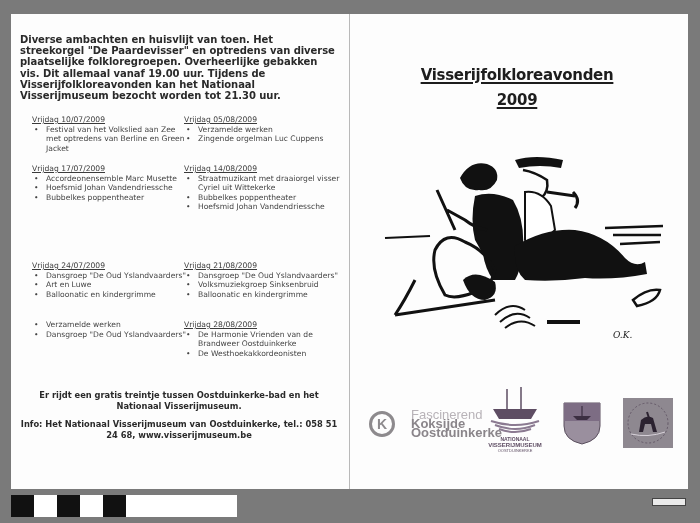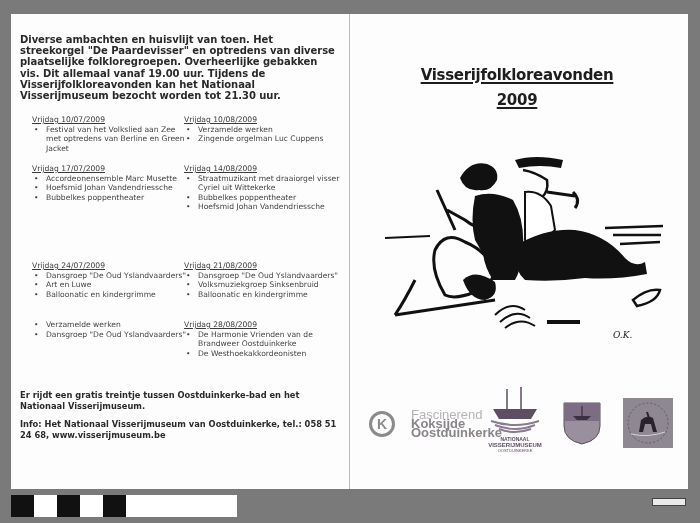--- a/index.html
+++ b/index.html
@@ -7,21 +7,21 @@
   .sheet { position:absolute; left:11px; top:14px; width:677px; height:475px; background:#fdfdfd; }
   .fold { position:absolute; left:338px; top:0; width:1px; height:475px; background:#b9b9b9; }
   .left { position:absolute; left:20px; top:34px; width:318px; }
   .intro { font-size:10px; font-weight:bold; color:#2a2a2a; line-height:11.2px; letter-spacing:-0.05px; }
   .col { position:absolute; width:160px; font-size:7.6px; color:#444; }
   .evt { position:absolute; width:160px; }
   .date { text-decoration:underline; color:#3a3a3a; line-height:9.6px; }
   .evt ul { margin:0; padding:0; list-style:none; }
   .evt li { position:relative; padding-left:14px; line-height:9.6px; }
   .evt li::before { content:"\2022"; position:absolute; left:2px; top:0; }
-  .footer-text { position:absolute; left:20px; width:318px; font-size:8.3px; font-weight:bold; color:#2a2a2a; line-height:11.2px; }
+  .footer-text { position:absolute; left:20px; width:318px; font-size:8.3px; font-weight:bold; color:#2a2a2a; line-height:11.2px;text-align:center; }
   .title { position:absolute; left:360px; top:63px; width:314px; text-align:center; font-family:"DejaVu Sans", sans-serif; font-weight:bold; font-size:15px; color:#1d1d1d; line-height:25px; letter-spacing:-0.3px; }
   .title span { text-decoration:underline; text-decoration-thickness:2px; text-underline-offset:2px; }
   .illus { position:absolute; left:375px; top:150px; width:305px; height:200px; }
   .logo-k { position:absolute; left:369px; top:410px; display:flex; align-items:center; }
   .k-circle { width:26px; height:26px; border:3px solid #8d8a8d; border-radius:50%; box-sizing:border-box; display:flex; align-items:center; justify-content:center; font-weight:bold; color:#8d8a8d; font-size:14px; font-family:"Liberation Sans", sans-serif; }
   .k-text { margin-left:16px; font-size:13px; line-height:9px; color:#8a858a; font-weight:bold; font-family:"Liberation Sans", sans-serif; }
   .k-text .sub { color:#b8b3b8; font-weight:normal; }
   .logo-nvm { position:absolute; left:485px; top:385px; width:60px; height:68px; }
   .logo-shield { position:absolute; left:563px; top:402px; width:38px; height:43px; }
   .logo-square { position:absolute; left:623px; top:398px; width:50px; height:50px; background:#8e8890; }
@@ -65,21 +65,21 @@
   <div class="evt" style="top:320px;">
     <ul>
       <li>Verzamelde werken</li>
       <li>Dansgroep "De Oud Yslandvaarders"</li>
     </ul>
   </div>
 </div>
 
 <div class="col" style="left:184px; top:0;">
   <div class="evt" style="top:115px;">
-    <div class="date">Vrijdag 10/08/2009</div>
+    <div class="date">Vrijdag 05/08/2009</div>
     <ul>
       <li>Verzamelde werken</li>
       <li>Zingende orgelman Luc Cuppens</li>
     </ul>
   </div>
   <div class="evt" style="top:164px;">
     <div class="date">Vrijdag 14/08/2009</div>
     <ul>
       <li>Straatmuzikant met draaiorgel visser Cyriel uit Wittekerke</li>
       <li>Bubbelkes poppentheater</li>

